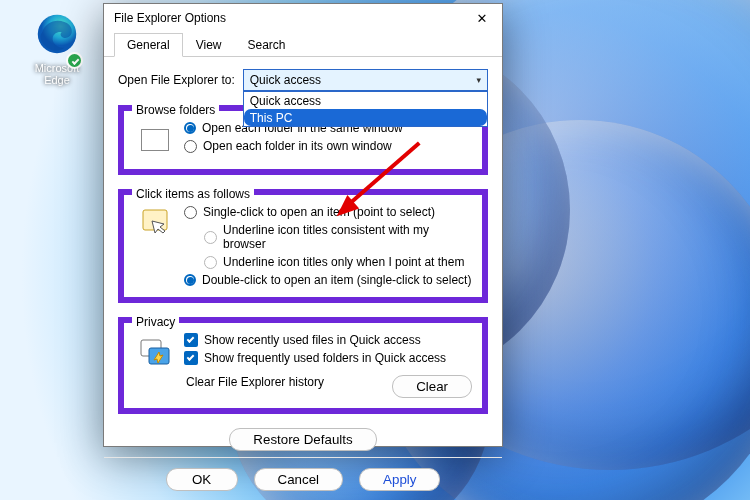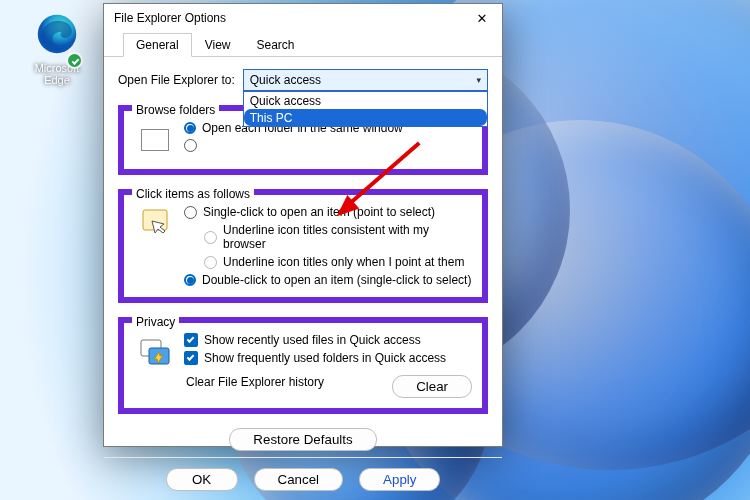--- a/index.html
+++ b/index.html
@@ -15,21 +15,21 @@
   .p3 { width:340px; height:340px; right:180px; top:40px; }
   .p4 { width:260px; height:260px; right:260px; top:280px; }
   .desktop-icon { position:absolute; left:22px; top:12px; width:70px; text-align:center; color:#fff; text-shadow:0 0 4px rgba(0,0,0,.9); font-size:11px; }
   .edge-logo { width:44px; height:44px; margin:0 auto 4px; }
   .badge { position:absolute; left:44px; top:40px; width:17px; height:17px; background:#2aa84f; border:2px solid #fff; border-radius:50%; }
   .badge::after { content:""; position:absolute; left:3.5px; top:4.5px; width:5px; height:2px; border-left:2px solid #fff; border-bottom:2px solid #fff; transform:rotate(-45deg); }
   .window { position:absolute; left:103px; top:3px; width:400px; height:444px; background:#fff; border:1px solid #7a7a7a; box-shadow:0 10px 40px rgba(0,0,0,.45); display:flex; flex-direction:column; }
   .titlebar { height:28px; display:flex; align-items:center; padding-left:10px; }
   .title { flex:1; font-size:12px; }
   .close-btn { width:40px; height:28px; display:flex; align-items:center; justify-content:center; font-size:13px; }
-  .tabbar { display:flex; border-bottom:1px solid #ccc; padding-left:19px; }
+  .tabbar { display:flex; border-bottom:1px solid #ccc; padding-left:10px; }
   .tab { padding:4px 12px; border:1px solid transparent; position:relative; top:1px; }
   .tab.active { border-color:#ccc; border-bottom-color:#fff; background:#fff; }
   .content { flex:1; padding:12px 14px 6px; position:relative; }
   .row-open { display:flex; align-items:center; gap:8px; margin-bottom:14px; }
   .combo { position:relative; flex:1; }
   .combo-btn { width:100%; height:22px; border:1px solid #2a67c9; background:#e4f3ff; text-align:left; padding:0 6px; display:flex; align-items:center; justify-content:space-between; }
   .combo-btn .chev { font-size:9px; color:#333; }
   .combo-list { position:absolute; left:0; top:22px; width:100%; border:1px solid #2a67c9; background:#fff; z-index:10; }
   .combo-opt { height:17px; padding:0 6px; display:flex; align-items:center; }
   .combo-opt.sel { background:#1a69d6; color:#fff;border-radius:7px; }
@@ -117,20 +117,21 @@
         <div class="gicon">
             <div class="folder-ic"></div>
           </div>
         <div class="opts">
           <label class="opt">
             <span class="radio blue checked"></span>
             <span>Open each folder in the same window</span>
           </label>
           <label class="opt">
             <span class="radio"></span>
+            <span>Open each folder in its own window</span>
           </label>
         </div>
       </div>
     </div>
 
     <div class="group">
       <span class="group-title">Click items as follows</span>
       <div class="gbody">
         <div class="gicon click-ic">
           <svg width="34" height="34" viewBox="0 0 34 34">

